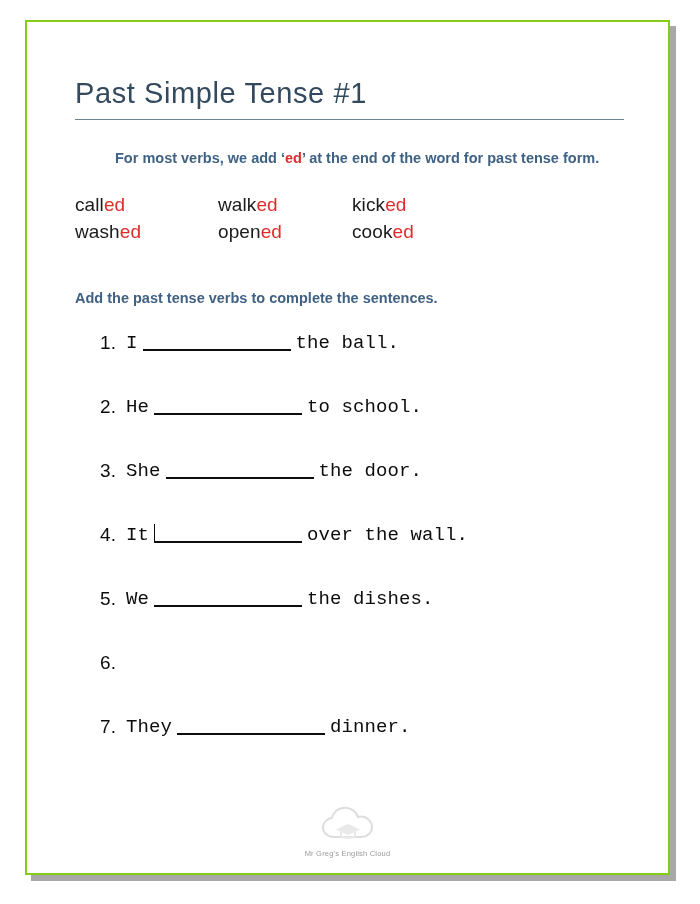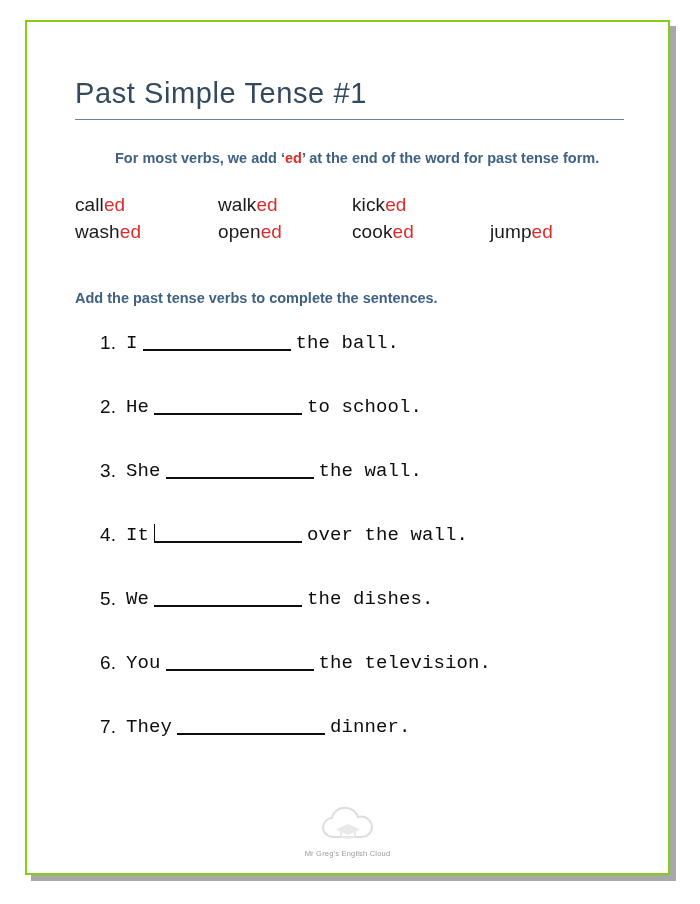--- a/index.html
+++ b/index.html
@@ -183,50 +183,48 @@
     <div class="verbs">
         <div class="verb-row">
           <div class="verb vc0"><span>call</span><span class="suffix">ed</span></div>
           <div class="verb vc1"><span>walk</span><span class="suffix">ed</span></div>
           <div class="verb vc2"><span>kick</span><span class="suffix">ed</span></div>
         </div>
         <div class="verb-row">
           <div class="verb vc0"><span>wash</span><span class="suffix">ed</span></div>
           <div class="verb vc1"><span>open</span><span class="suffix">ed</span></div>
           <div class="verb vc2"><span>cook</span><span class="suffix">ed</span></div>
-          <div class="verb vc3"><span>jump</span><span class="suffix">ed</span></div>
         </div>
       </div>
 
     <div class="instruction">Add the past tense verbs to complete the sentences.</div>
 
     <div class="questions">
         <div class="q-item">
           <span class="q-num">1.</span>
           <span class="q-text"><span>I</span><span class="blank"></span><span>the ball.</span></span>
         </div>
         <div class="q-item">
           <span class="q-num">2.</span>
           <span class="q-text"><span>He</span><span class="blank"></span><span>to school.</span></span>
         </div>
         <div class="q-item">
           <span class="q-num">3.</span>
-          <span class="q-text"><span>She</span><span class="blank"></span><span>the wall.</span></span>
+          <span class="q-text"><span>She</span><span class="blank"></span><span>the door.</span></span>
         </div>
         <div class="q-item">
           <span class="q-num">4.</span>
           <span class="q-text"><span>It</span><span class="blank with-caret"></span><span>over the wall.</span></span>
         </div>
         <div class="q-item">
           <span class="q-num">5.</span>
           <span class="q-text"><span>We</span><span class="blank"></span><span>the dishes.</span></span>
         </div>
         <div class="q-item">
           <span class="q-num">6.</span>
-          <span class="q-text"><span>You</span><span class="blank"></span><span>the television.</span></span>
         </div>
         <div class="q-item">
           <span class="q-num">7.</span>
           <span class="q-text"><span>They</span><span class="blank"></span><span>dinner.</span></span>
         </div>
       </div>
 
     <div class="footer">
       <span class="cloud-logo">
         <svg width="56" height="40" viewBox="0 0 56 40" aria-hidden="true">

